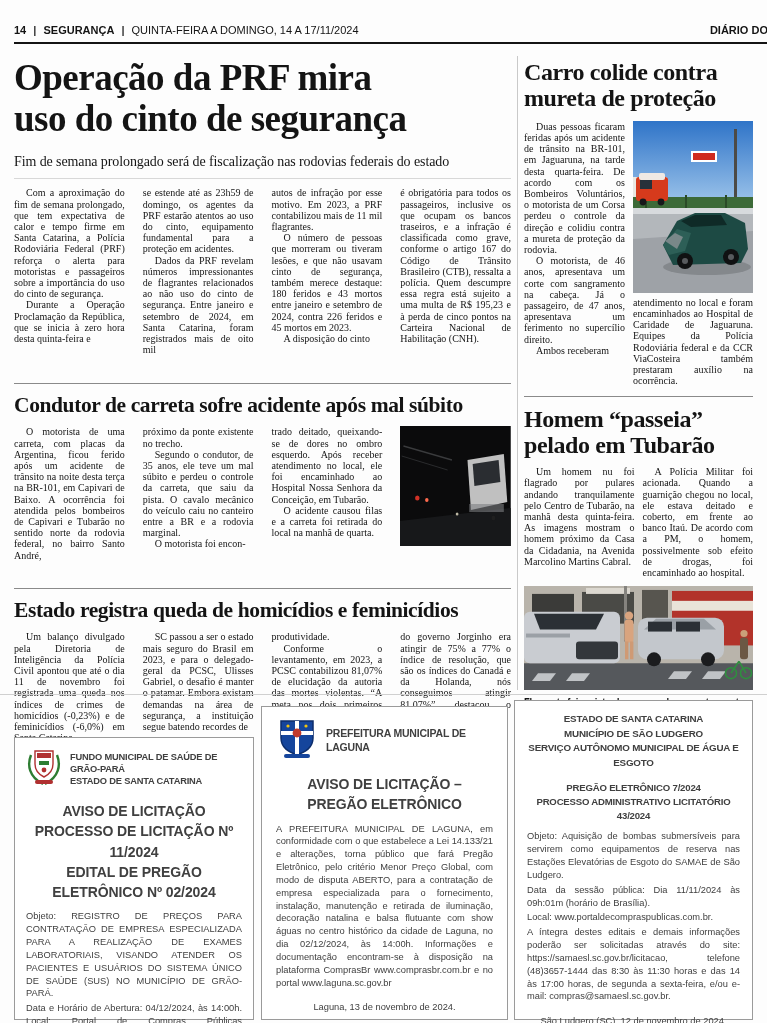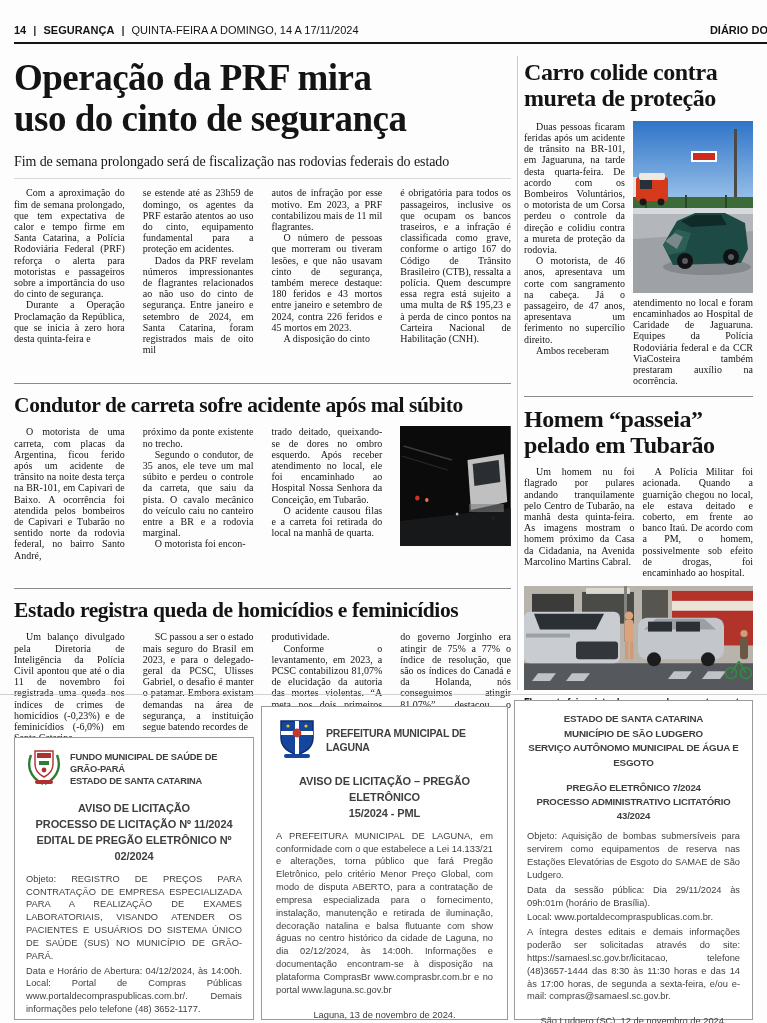--- a/index.html
+++ b/index.html
@@ -50,21 +50,21 @@
   
   .ad{position:absolute;box-sizing:border-box;border:1px solid #9a9a9a;background:#fff;
       font-family:"Liberation Sans",sans-serif;color:#404040;}
   .ad-left{left:14px;top:737px;width:240px;height:283px;padding:9px 11px;}
   .ad-mid{left:261px;top:706px;width:247px;height:314px;padding:11px 14px;}
   .ad-right{left:514px;top:700px;width:239px;height:320px;padding:11px 12px;}
   .ad-header{display:flex;align-items:center;gap:8px;}
   .ad-org{font-weight:700;font-size:9.3px;line-height:1.3;letter-spacing:-0.2px;}
   .ad-mid .ad-org{font-size:10.5px;}
   .ad-org-center{text-align:center;font-weight:700;font-size:9.8px;line-height:1.5;letter-spacing:-0.2px;}
-  .ad-heading{text-align:center;font-weight:700;font-size:11px;line-height:1.45;letter-spacing:-0.1px;}
+  .ad-heading{text-align:center;font-weight:700;font-size:14px;line-height:1.45;letter-spacing:-0.1px;}
   .ad-right .ad-heading{font-size:9.6px;letter-spacing:-0.2px;}
   .mt-head{margin-top:10px;}
   .ad-body{font-size:9.3px;line-height:1.38;text-align:justify;margin:8px 0 0;}
   .ad-body.tight{margin:2px 0 0;}
   .ad-date{text-align:center;font-size:9.3px;margin-top:13px;}
 </style>
 </head>
 <body>
 
 <div class="page">
@@ -322,33 +322,32 @@
           <rect x="5" y="13" width="32" height="4" fill="#fff"></rect>
           <circle cx="21" cy="15" r="4.4" fill="#c0392b"></circle>
           <circle cx="12" cy="8" r="1.6" fill="#f1c40f"></circle>
           <circle cx="30" cy="8" r="1.6" fill="#f1c40f"></circle>
           <rect x="8" y="36" width="26" height="4" rx="2" fill="#15459c"></rect>
         </svg>
       </span>
       <div class="ad-org">PREFEITURA MUNICIPAL DE LAGUNA</div>
     </div>
     <div class="ad-heading mt-head">AVISO DE LICITAÇÃO – PREGÃO ELETRÔNICO</div>
-    <div class="ad-heading">15/2024 - PML</div>
     <p class="ad-body">A PREFEITURA MUNICIPAL DE LAGUNA, em conformidade com o que estabelece a Lei 14.133/21 e alterações, torna público que fará Pregão Eletrônico, pelo critério Menor Preço Global, com modo de disputa ABERTO, para a contratação de empresa especializada para o fornecimento, instalação, manutenção e retirada de iluminação, decoração natalina e balsa flutuante com show águas no centro histórico da cidade de Laguna, no dia 02/12/2024, às 14:00h. Informações e documentação encontram-se à disposição na plataforma ComprasBr www.comprasbr.com.br e no portal www.laguna.sc.gov.br</p>
     <div class="ad-date">Laguna, 13 de novembro de 2024.</div>
 
   </div>
 
   <div class="ad ad-right">
     <div class="ad-org-center">ESTADO DE SANTA CATARINA</div>
     <div class="ad-org-center">MUNICÍPIO DE SÃO LUDGERO</div>
     <div class="ad-org-center">SERVIÇO AUTÔNOMO MUNICIPAL DE ÁGUA E ESGOTO</div>
     <div class="ad-heading mt-head">PREGÃO ELETRÔNICO 7/2024</div>
     <div class="ad-heading">PROCESSO ADMINISTRATIVO LICITATÓRIO 43/2024</div>
     <p class="ad-body">Objeto: Aquisição de bombas submersíveis para servirem como equipamentos de reserva nas Estações Elevatórias de Esgoto do SAMAE de São Ludgero.</p>
-    <p class="ad-body tight">Data da sessão pública: Dia 29/11/2024 às 09h:01m (horário de Brasília).</p>
+    <p class="ad-body tight">Data da sessão pública: Dia 11/11/2024 às 09h:01m (horário de Brasília).</p>
     <p class="ad-body tight">Local: www.portaldecompraspublicas.com.br.</p>
     <p class="ad-body tight">A íntegra destes editais e demais informações poderão ser solicitadas através do site: https://samaesl.sc.gov.br/licitacao, telefone (48)3657-1444 das 8:30 às 11:30 horas e das 14 às 17:00 horas, de segunda a sexta-feira, e/ou e-mail: compras@samaesl.sc.gov.br.</p>
     <div class="ad-date">São Ludgero (SC), 12 de novembro de 2024.</div>
 
   </div>
 
 </div>
 
 </body></html>

